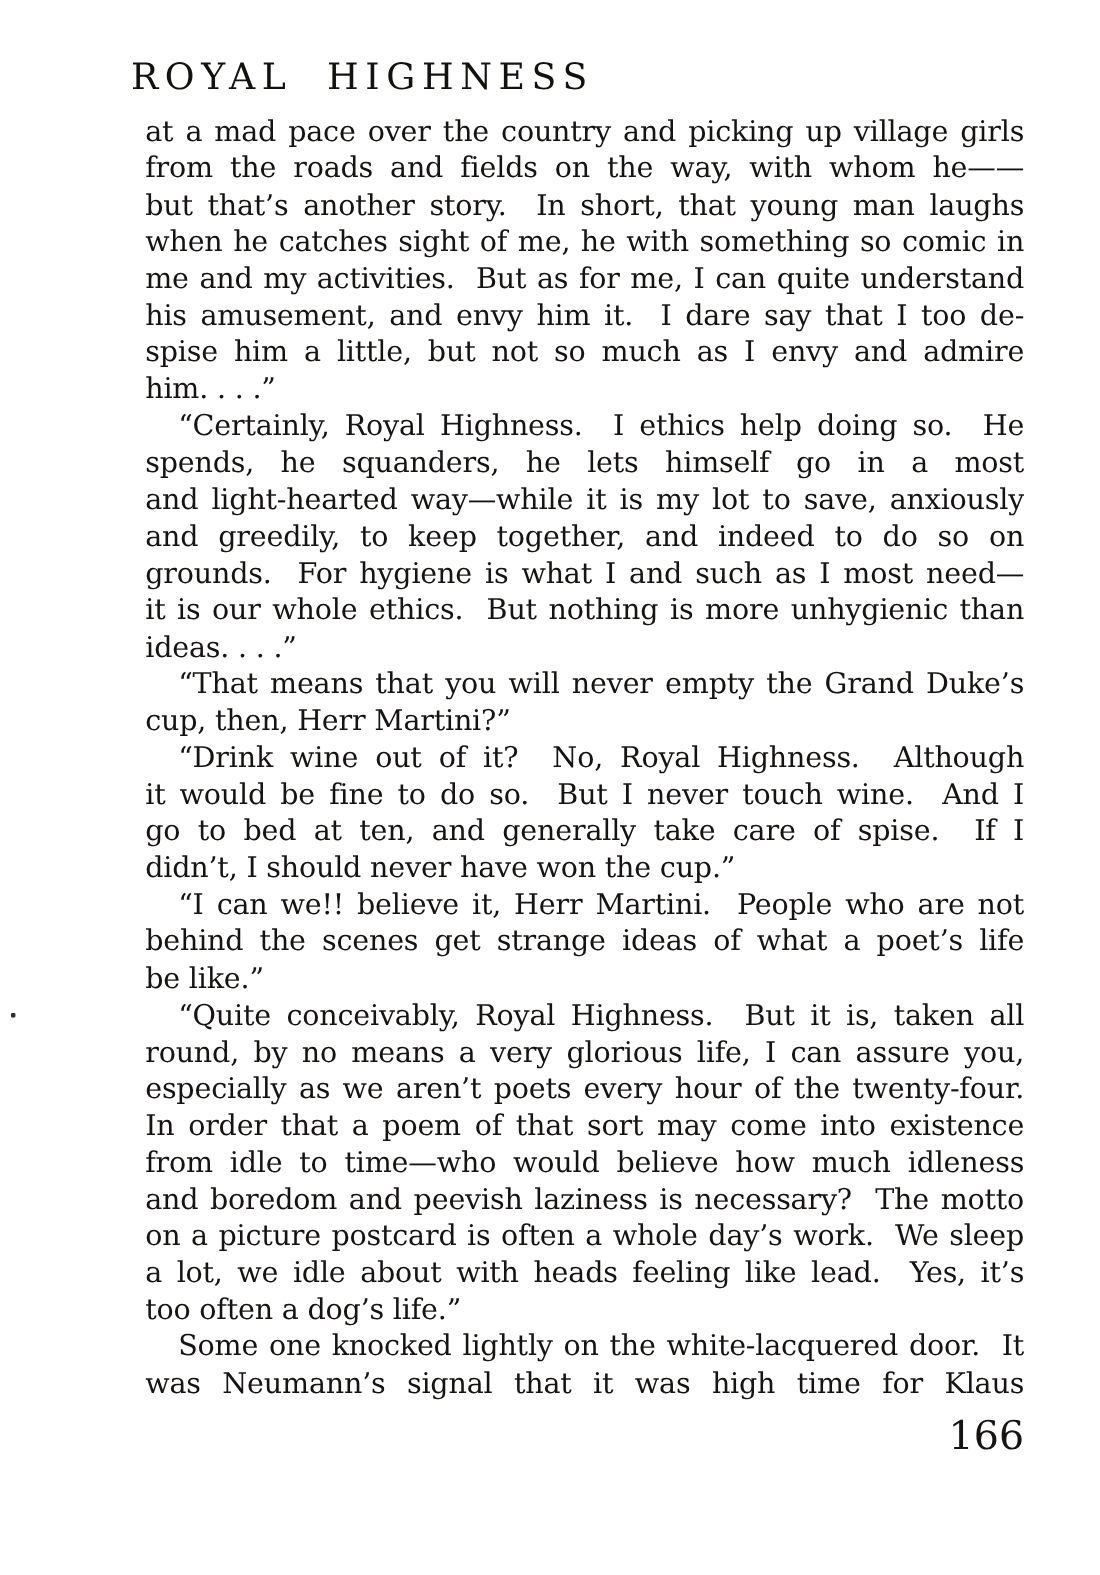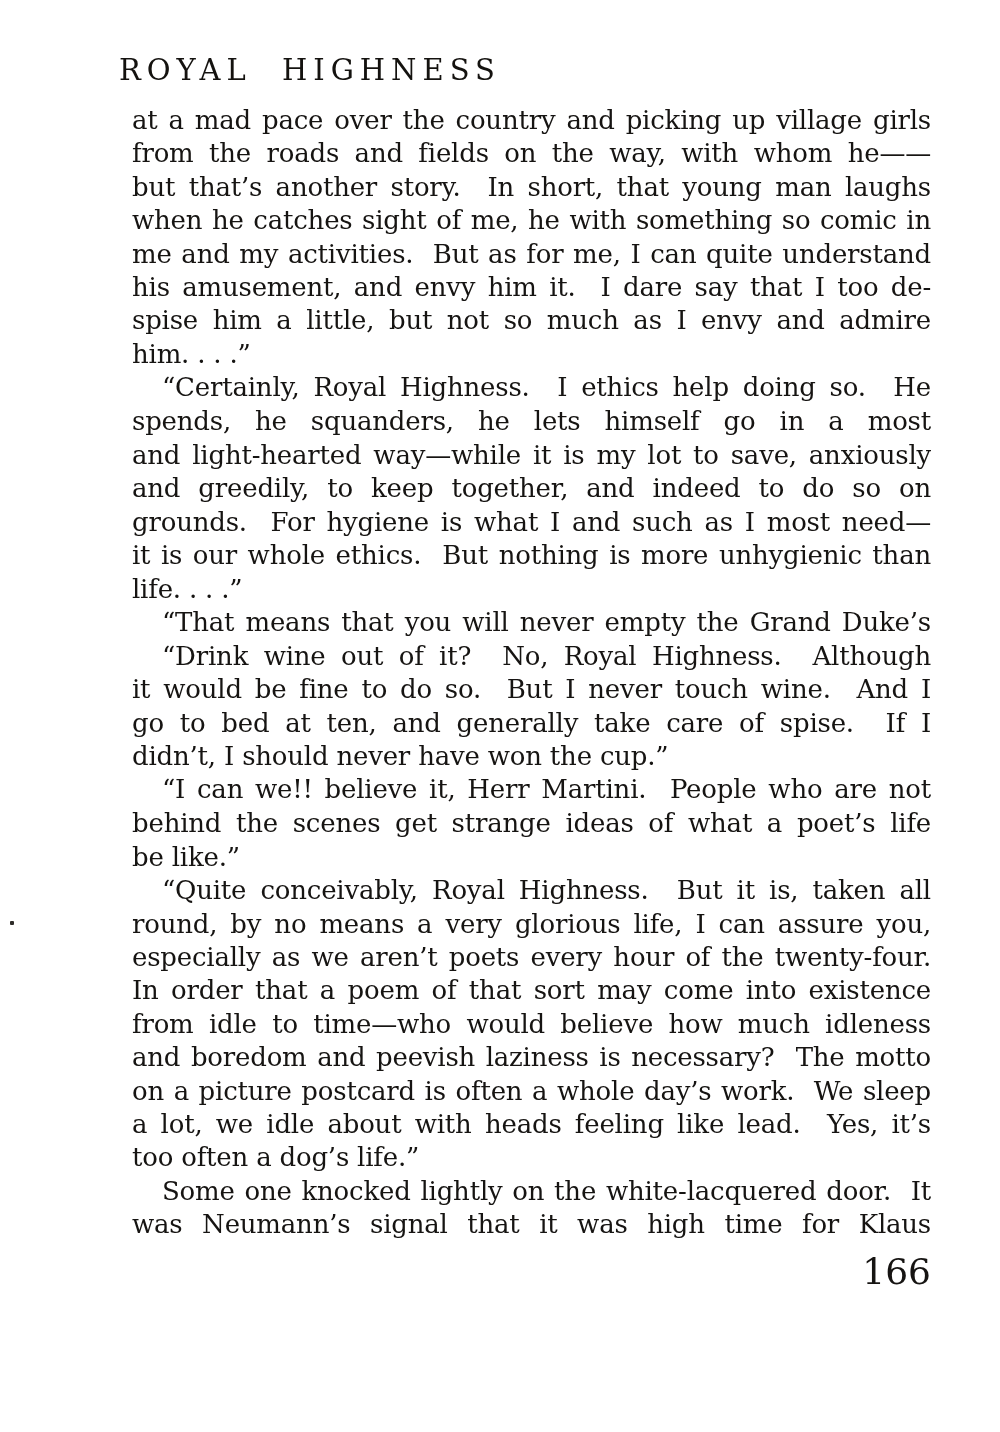--- a/index.html
+++ b/index.html
@@ -13,21 +13,21 @@
     font-family: "DejaVu Serif", serif;
     overflow: hidden;
   }
   .content {
     position: absolute;
     left: 119px;
     top: 52px;
     width: 812px;
   }
   .running-header {
-    font-size: 29px;
+    font-size: 33px;
     line-height: 36px;
     letter-spacing: 6px;
     word-spacing: 15px;
     white-space: nowrap;
     color: #14120f;
   }
   .body-text {
     margin-top: 16px;
     font-size: 26px;
     line-height: 33.4px;
@@ -75,22 +75,23 @@
         <div class="line">me and my activities.  But as for me, I can quite understand</div>
         <div class="line">his amusement, and envy him it.  I dare say that I too de-</div>
         <div class="line">spise him a little, but not so much as I envy and admire</div>
         <div class="line last">him. . . .”</div>
         <div class="line indent">“Certainly, Royal Highness.  I ethics help doing so.  He</div>
         <div class="line">spends, he squanders, he lets himself go in a most unconcerned</div>
         <div class="line">and light-hearted way—while it is my lot to save, anxiously</div>
         <div class="line">and greedily, to keep together, and indeed to do so on hygienic</div>
         <div class="line">grounds.  For hygiene is what I and such as I most need—</div>
         <div class="line">it is our whole ethics.  But nothing is more unhygienic than</div>
-        <div class="line last">life. . . .”</div>
+        <div class="line last">ideas. . . .”</div>
         <div class="line indent">“That means that you will never empty the Grand Duke’s</div>
+        <div class="line last">cup, then, Herr Martini?”</div>
         <div class="line indent">“Drink wine out of it?  No, Royal Highness.  Although</div>
         <div class="line">it would be fine to do so.  But I never touch wine.  And I</div>
         <div class="line">go to bed at ten, and generally take care of spise.  If I</div>
         <div class="line last">didn’t, I should never have won the cup.”</div>
         <div class="line indent">“I can we!! believe it, Herr Martini.  People who are not</div>
         <div class="line">behind the scenes get strange ideas of what a poet’s life must</div>
         <div class="line last">be like.”</div>
         <div class="line indent">“Quite conceivably, Royal Highness.  But it is, taken all</div>
         <div class="line">round, by no means a very glorious life, I can assure you,</div>
         <div class="line">especially as we aren’t poets every hour of the twenty-four.</div>

